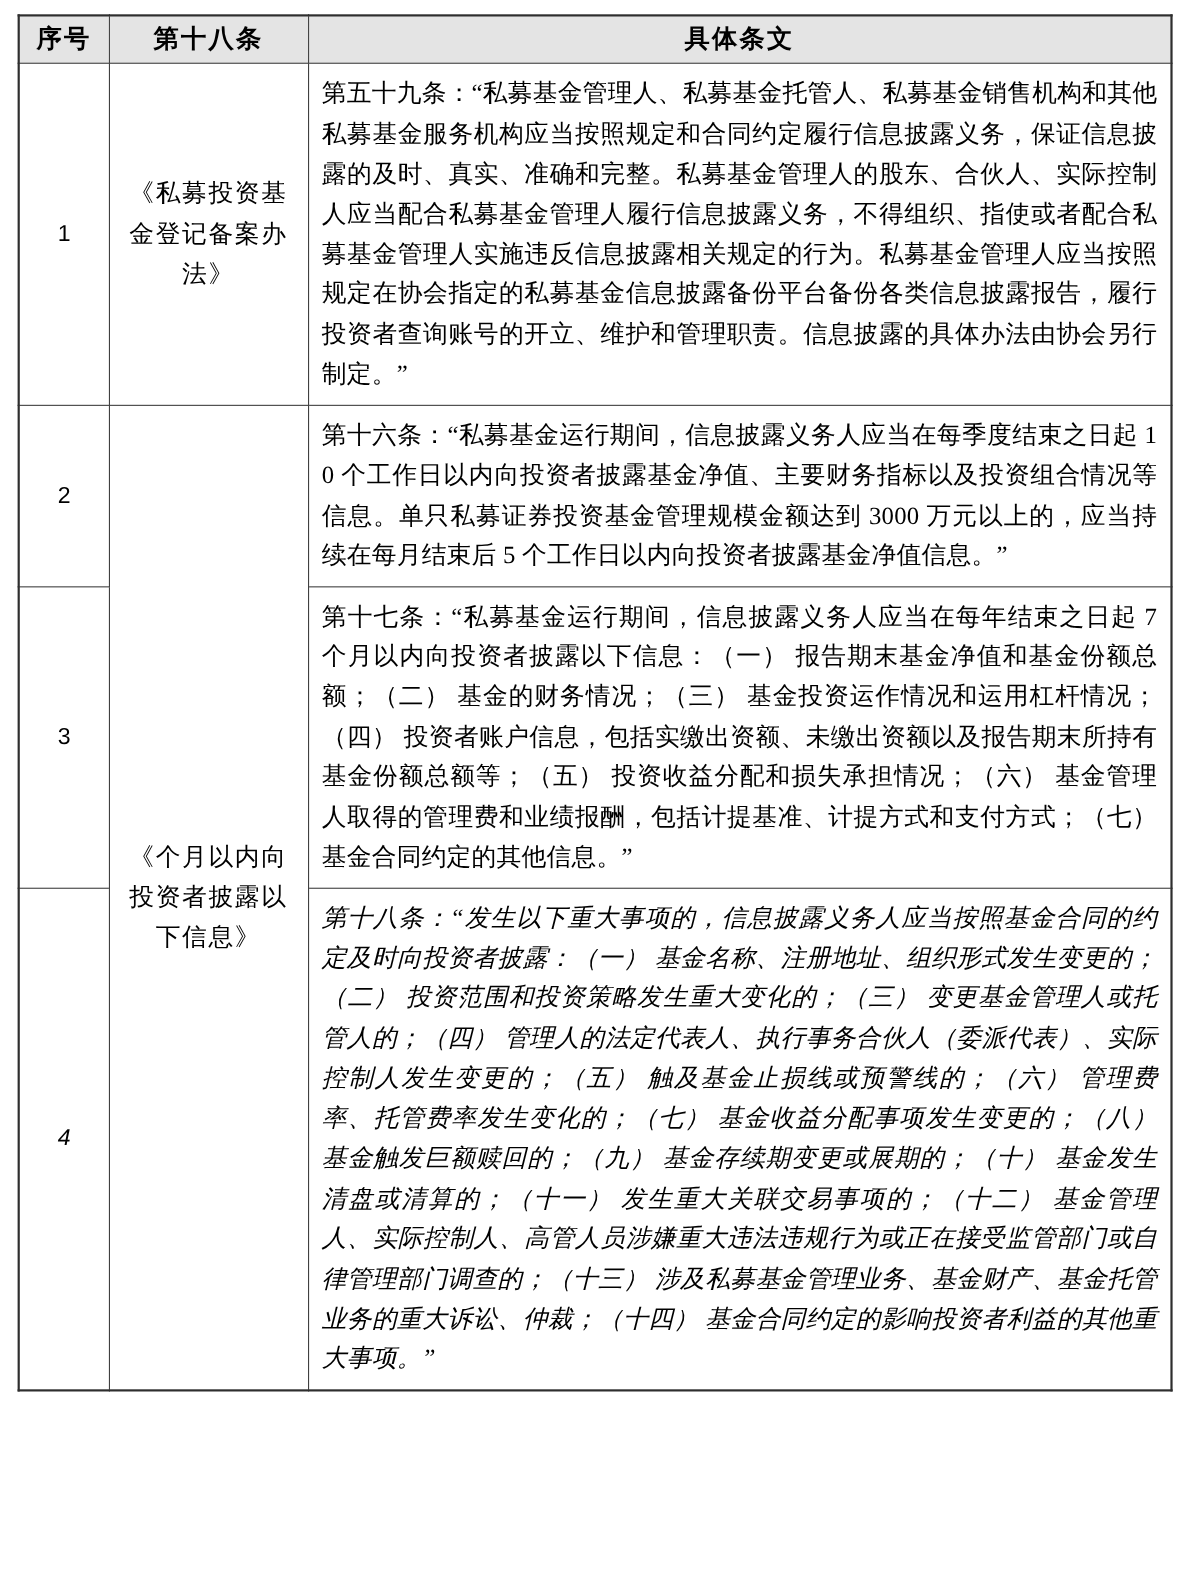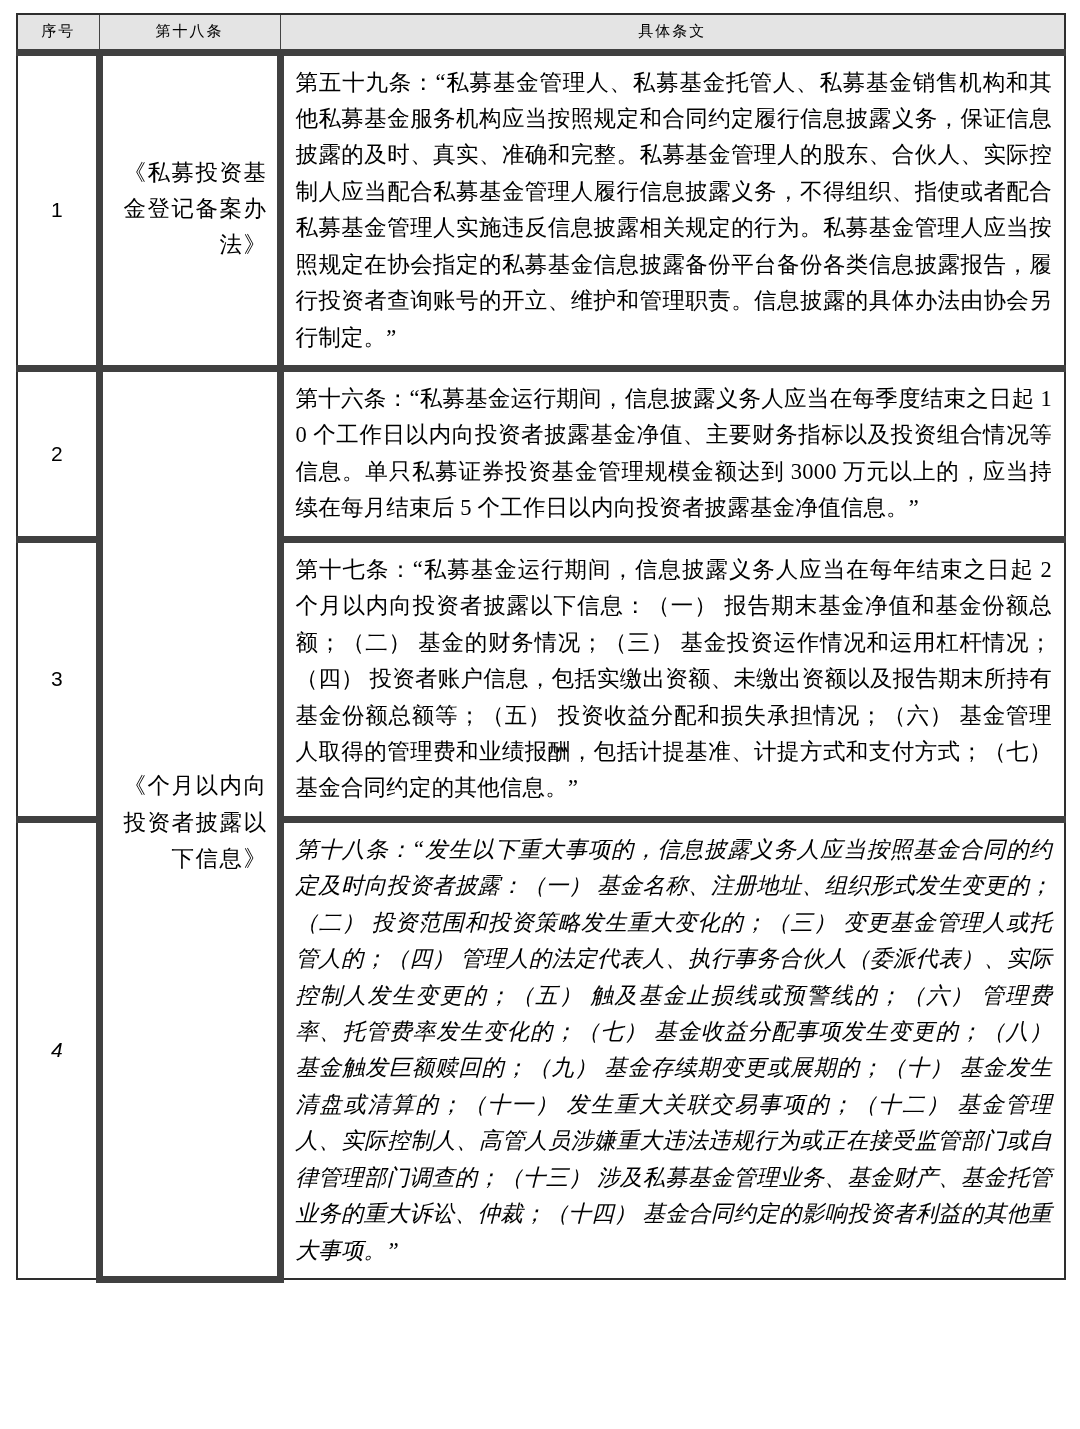--- a/index.html
+++ b/index.html
@@ -31,51 +31,50 @@
   }
 
   table.reg-table col.c-no    { width: 82px; }
   table.reg-table col.c-name  { width: 181px; }
   table.reg-table col.c-text  { width: 785px; }
 
   thead th {
     background: #e4e4e4;
     border: 1px solid #444;
     border-top: none;
-    font-weight: 400;
-    font-size: 15px;
+    font-weight: 700;
+    font-size: 23px;
     line-height: 1.1;
     padding: 8px 4px 9px 4px;
     text-align: center;
     vertical-align: middle;
     letter-spacing: 2px;
     font-family: "Liberation Serif", "DejaVu Serif", serif;
   }
   thead th.h-no   { border-left: none; }
   thead th.h-text { border-right: none; }
 
   tbody td {
-    border: 7px solid #404040;
+    border: 1px solid #404040;
     vertical-align: middle;
     background: #ffffff;
   }
   tbody td.col-no {
     border-left: none;
     text-align: center;
     font-size: 21px;
     font-family: "Liberation Sans", "DejaVu Sans", sans-serif;
   }
   tbody td.col-name {
-    text-align: right;
+    text-align: center;
     vertical-align: middle;
     font-size: 22.5px;
     line-height: 1.62;
     letter-spacing: 1.5px;
     padding: 4px 9px;
-    font-family: Liberation Mono, monospace;
   }
   tbody td.col-text {
     border-right: none;
     vertical-align: top;
     font-size: 22.5px;
     line-height: 1.62;
     padding: 9px 12px 9px 12px;
     text-align: justify;
     text-justify: inter-character;
     text-align-last: left;
@@ -107,21 +106,21 @@
         <td class="col-name">《私募投资基金登记备案办法》</td>
         <td class="col-text">第五十九条：“私募基金管理人、私募基金托管人、私募基金销售机构和其他私募基金服务机构应当按照规定和合同约定履行信息披露义务，保证信息披露的及时、真实、准确和完整。私募基金管理人的股东、合伙人、实际控制人应当配合私募基金管理人履行信息披露义务，不得组织、指使或者配合私募基金管理人实施违反信息披露相关规定的行为。私募基金管理人应当按照规定在协会指定的私募基金信息披露备份平台备份各类信息披露报告，履行投资者查询账号的开立、维护和管理职责。信息披露的具体办法由协会另行制定。”</td>
       </tr>
       <tr>
         <td class="col-no">2</td>
         <td class="col-name" rowspan="3">《个月以内向投资者披露以下信息》</td>
         <td class="col-text">第十六条：“私募基金运行期间，信息披露义务人应当在每季度结束之日起 10 个工作日以内向投资者披露基金净值、主要财务指标以及投资组合情况等信息。单只私募证券投资基金管理规模金额达到 3000 万元以上的，应当持续在每月结束后 5 个工作日以内向投资者披露基金净值信息。”</td>
       </tr>
       <tr>
         <td class="col-no">3</td>
-        <td class="col-text">第十七条：“私募基金运行期间，信息披露义务人应当在每年结束之日起 2 个月以内向投资者披露以下信息：（一） 报告期末基金净值和基金份额总额；（二） 基金的财务情况；（三） 基金投资运作情况和运用杠杆情况；（四） 投资者账户信息，包括实缴出资额、未缴出资额以及报告期末所持有基金份额总额等；（五） 投资收益分配和损失承担情况；（六） 基金管理人取得的管理费和业绩报酬，包括计提基准、计提方式和支付方式；（七） 基金合同约定的其他信息。”</td>
+        <td class="col-text">第十七条：“私募基金运行期间，信息披露义务人应当在每年结束之日起 7 个月以内向投资者披露以下信息：（一） 报告期末基金净值和基金份额总额；（二） 基金的财务情况；（三） 基金投资运作情况和运用杠杆情况；（四） 投资者账户信息，包括实缴出资额、未缴出资额以及报告期末所持有基金份额总额等；（五） 投资收益分配和损失承担情况；（六） 基金管理人取得的管理费和业绩报酬，包括计提基准、计提方式和支付方式；（七） 基金合同约定的其他信息。”</td>
       </tr>
       <tr>
         <td class="col-no">4</td>
         <td class="col-text">第十八条：“发生以下重大事项的，信息披露义务人应当按照基金合同的约定及时向投资者披露：（一） 基金名称、注册地址、组织形式发生变更的；（二） 投资范围和投资策略发生重大变化的；（三） 变更基金管理人或托管人的；（四） 管理人的法定代表人、执行事务合伙人（委派代表）、实际控制人发生变更的；（五） 触及基金止损线或预警线的；（六） 管理费率、托管费率发生变化的；（七） 基金收益分配事项发生变更的；（八） 基金触发巨额赎回的；（九） 基金存续期变更或展期的；（十） 基金发生清盘或清算的；（十一） 发生重大关联交易事项的；（十二） 基金管理人、实际控制人、高管人员涉嫌重大违法违规行为或正在接受监管部门或自律管理部门调查的；（十三） 涉及私募基金管理业务、基金财产、基金托管业务的重大诉讼、仲裁；（十四） 基金合同约定的影响投资者利益的其他重大事项。”</td>
       </tr>
     </tbody>
   </table>
 </div>
 
 </body></html>

